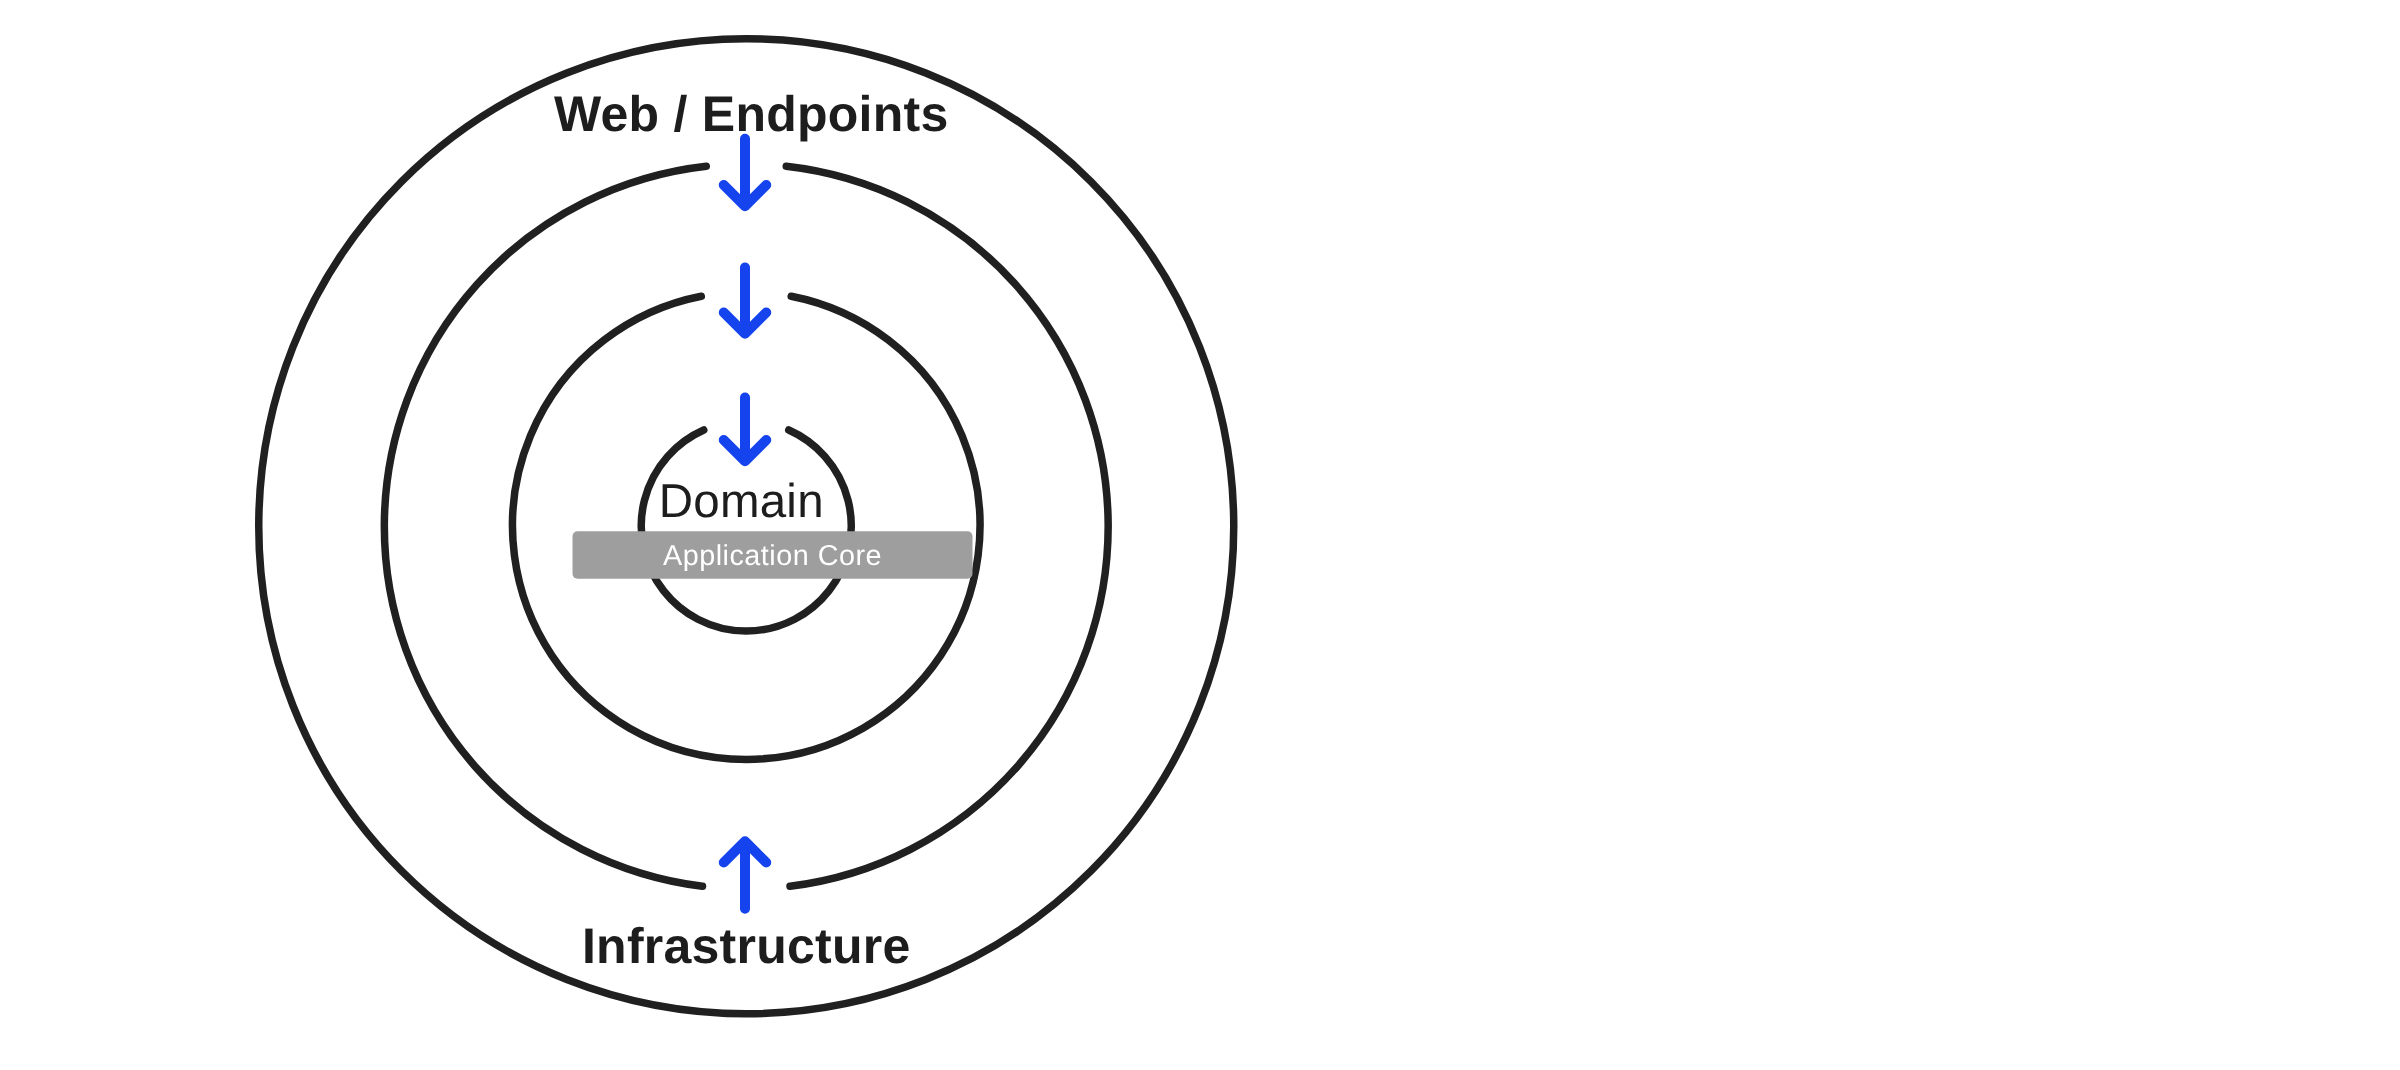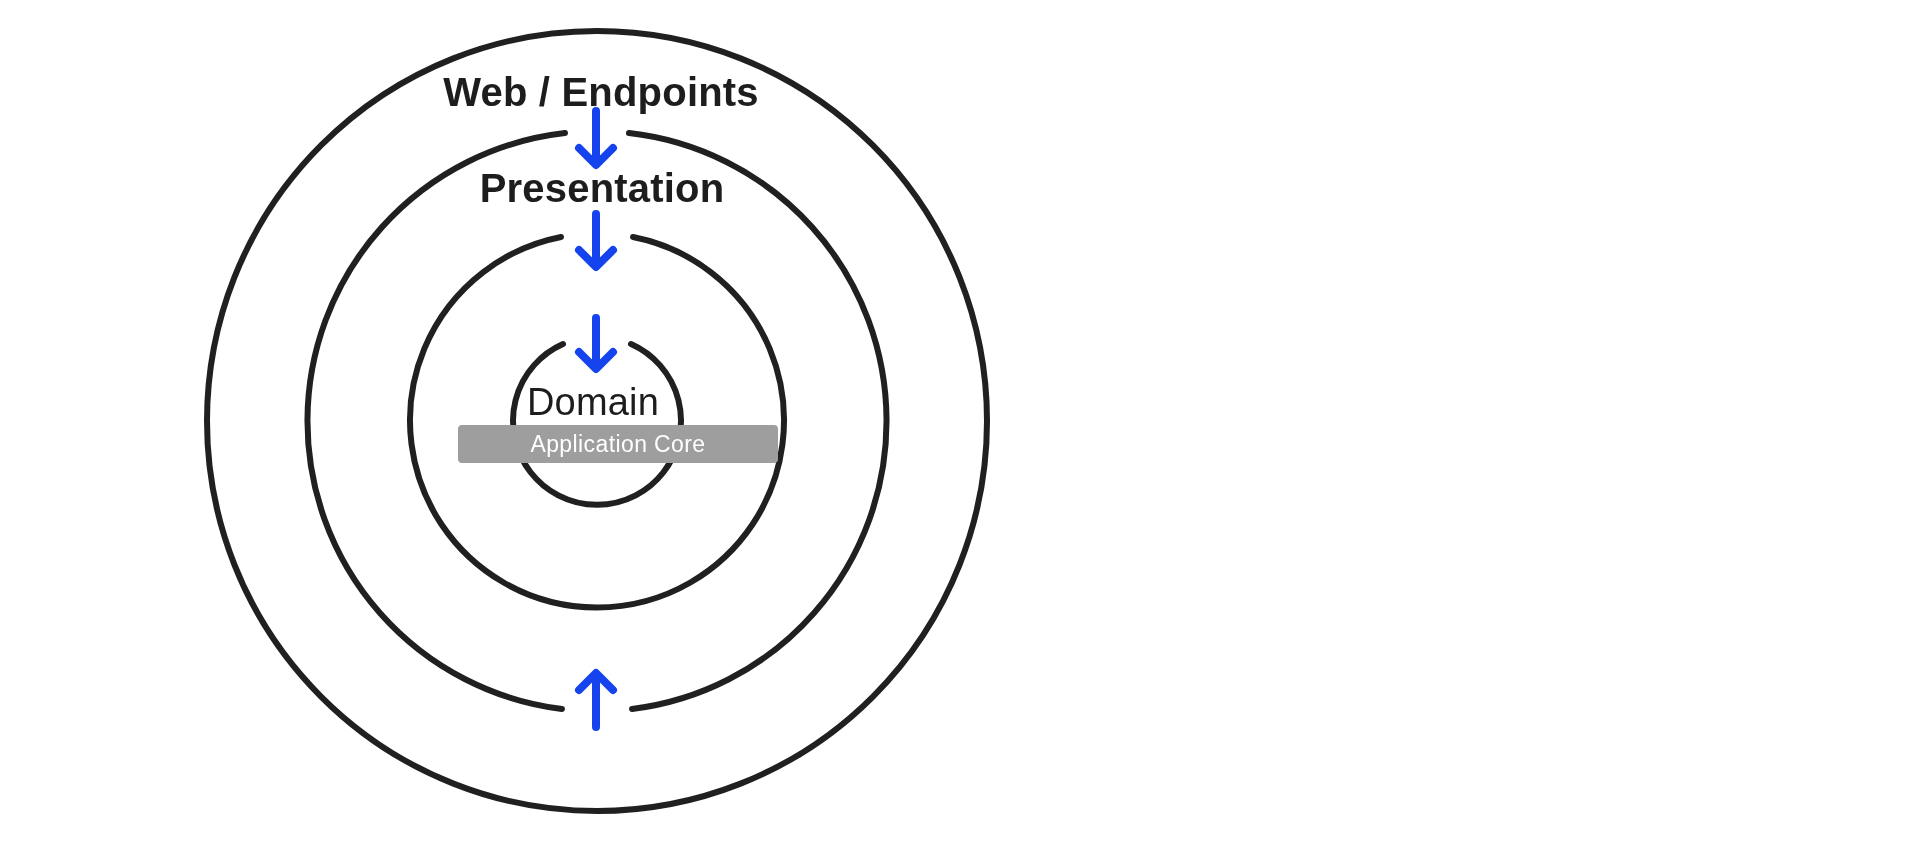--- a/index.html
+++ b/index.html
@@ -41,23 +41,23 @@
     <path class="ring" d="M 631 344 A 84 84 0 1 1 563 344"></path>
 
     <path class="arrow" d="M596 111 L596 160 M579 148 L596 165 L613 148"></path>
     <path class="arrow" d="M596 214 L596 262 M579 250 L596 267 L613 250"></path>
     <path class="arrow" d="M596 318 L596 364 M579 352 L596 369 L613 352"></path>
     <path class="arrow" d="M596 727 L596 679 M579 690 L596 673 L613 690"></path>
   </svg>
 
   <div class="ring-label" style="left:601px;top:92px;">Web / Endpoints</div>
 
-  <div class="ring-label" style="left:602px;top:188px;">Presentation</div>
 
 
   <div class="ring-label domain-label" style="left:593px;top:402px;">Domain</div>
 
   <div class="core-badge">
     <span>Application Core</span>
   </div>
 
+  <div class="ring-label" style="left:597px;top:758px;">Infrastructure</div>
 
 </div>
 
 </body></html>

